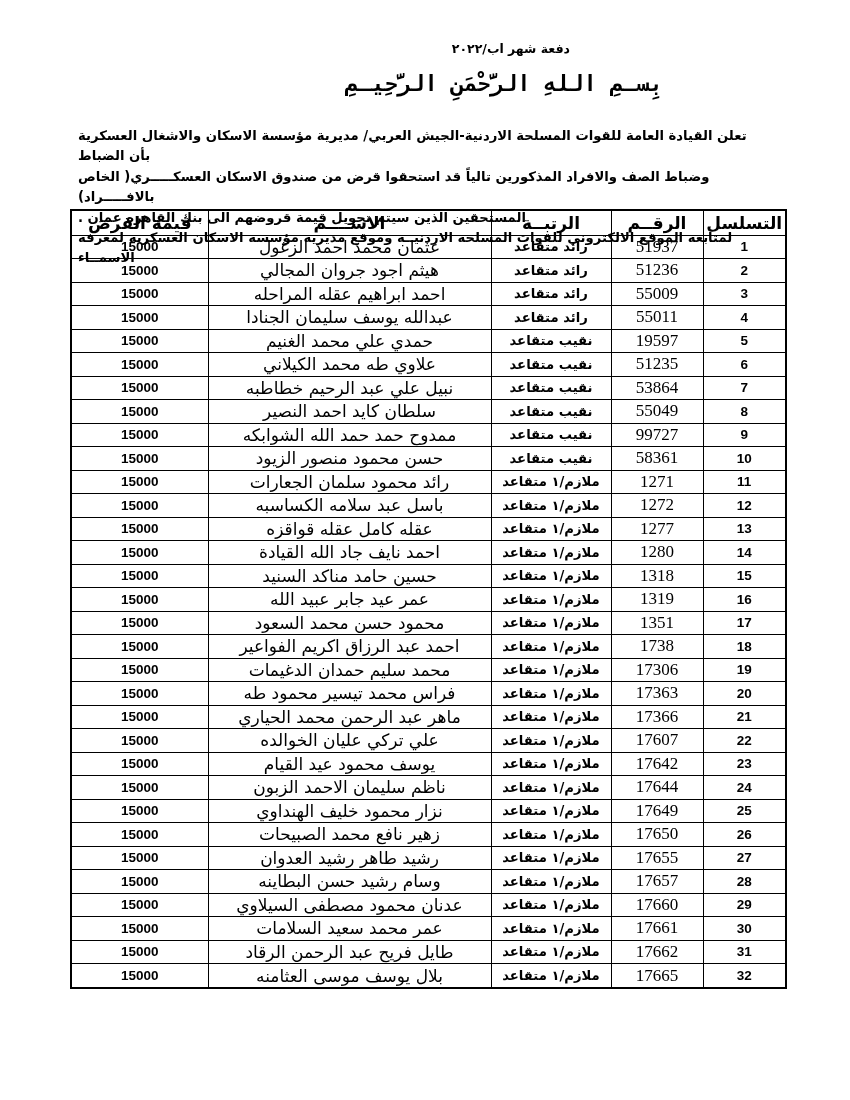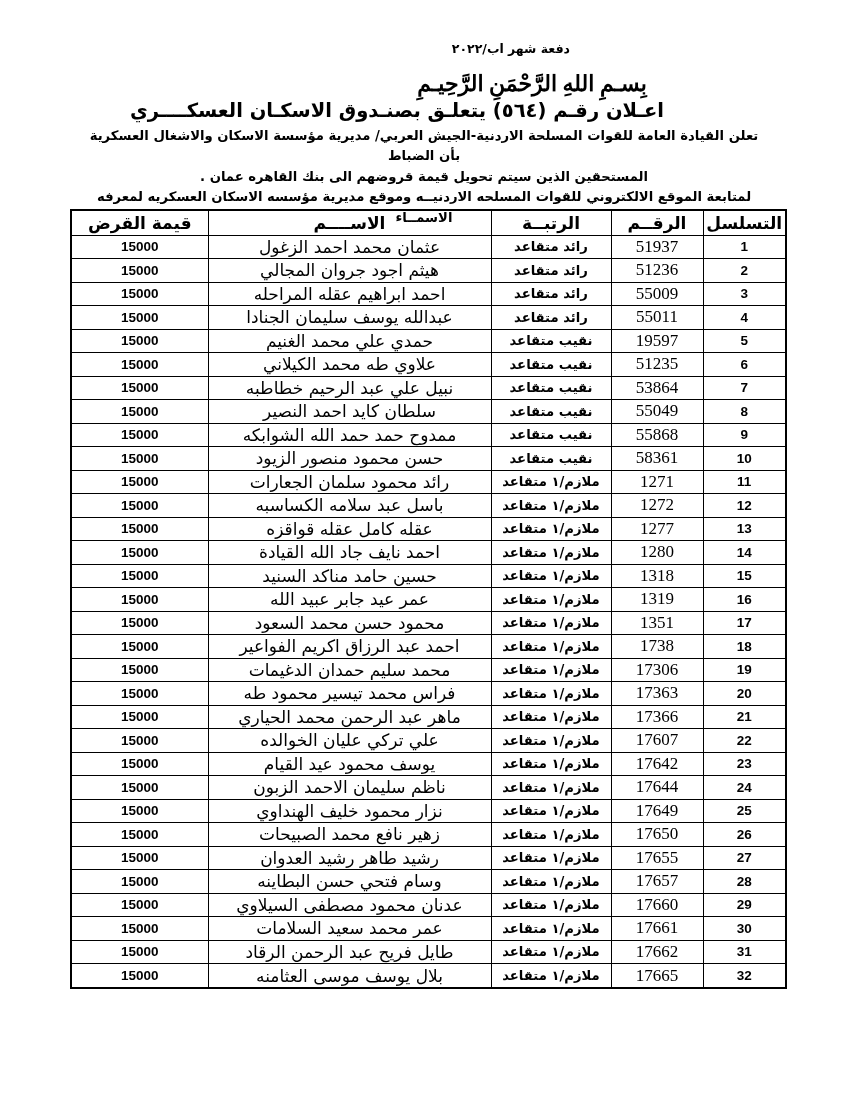--- a/index.html
+++ b/index.html
@@ -23,45 +23,45 @@
     top: 41px;
     right: 280px;
     direction: rtl;
     font-size: 12.5px;
     font-weight: 600;
     white-space: nowrap;
   }
   .bismillah {
     position: absolute;
     top: 71px;
-    left: 532px;
+    left: 504px;
     transform: translateX(-50%);
     direction: rtl;
     font-size: 22px;
     font-weight: bold;
     white-space: nowrap;
-    font-family: Liberation Serif, serif;
+    font-family: Liberation Mono, monospace;
   }
   .announcement-title {
     position: absolute;
     top: 99px;
     left: 397px;
     transform: translateX(-50%);
     direction: rtl;
     font-size: 19.5px;
     font-weight: bold;
     white-space: nowrap;
   }
   .intro-paragraph {
     position: absolute;
     top: 126px;
     right: 80px;
     left: 78px;
     direction: rtl;
-    text-align: center;
+    text-align: left;
     font-size: 13.2px;
     font-weight: bold;
     line-height: 20.4px;
   }
   .loan-table {
     position: absolute;
     top: 209px;
     left: 70px;
     width: 715px;
     height: 780px;
@@ -112,24 +112,24 @@
 </style>
 </head>
 <body>
 
 <div class="page">
 
   <div class="date-label">دفعة شهر اب/٢٠٢٢</div>
 
   <div class="bismillah">بِسـمِ اللهِ الرَّحْمَنِ الرَّحِيـمِ</div>
 
-  <div class="announcement-title">اعـلان رقـم (٥٦٤) يتعلـق بصنـدوق الاسكـان العسكــــري</div>
 
   <div class="intro-paragraph">
     <div>تعلن القيادة العامة للقوات المسلحة الاردنية-الجيش العربي/ مديرية مؤسسة الاسكان والاشغال العسكرية بأن الضباط</div>
+    <div>وضباط الصف والافراد المذكورين تالياً قد استحقوا قرض من صندوق الاسكان العسكـــــري( الخاص بالافـــــراد)</div>
     <div>المستحقين الذين سيتم تحويل قيمة قروضهم الى بنك القاهره عمان .</div>
     <div>لمتابعة الموقع الالكتروني للقوات المسلحه الاردنيــه وموقع مديرية مؤسسه الاسكان العسكريه لمعرفه الاسمــاء</div>
   </div>
 
   <table class="loan-table">
     <colgroup>
       <col style="width:83px">
       <col style="width:92px">
       <col style="width:120px">
       <col style="width:283px">
@@ -196,21 +196,21 @@
     </tr>
         <tr>
       <td class="cell-serial">8</td>
       <td class="cell-number">55049</td>
       <td class="cell-rank">نقيب متقاعد</td>
       <td class="cell-name">سلطان كايد احمد النصير</td>
       <td class="cell-loan">15000</td>
     </tr>
         <tr>
       <td class="cell-serial">9</td>
-      <td class="cell-number">55868</td>
+      <td class="cell-number">99727</td>
       <td class="cell-rank">نقيب متقاعد</td>
       <td class="cell-name">ممدوح حمد حمد الله الشوابكه</td>
       <td class="cell-loan">15000</td>
     </tr>
         <tr>
       <td class="cell-serial">10</td>
       <td class="cell-number">58361</td>
       <td class="cell-rank">نقيب متقاعد</td>
       <td class="cell-name">حسن محمود منصور الزيود</td>
       <td class="cell-loan">15000</td>
@@ -331,21 +331,21 @@
       <td class="cell-serial">27</td>
       <td class="cell-number">17655</td>
       <td class="cell-rank">ملازم/١ متقاعد</td>
       <td class="cell-name">رشيد طاهر رشيد العدوان</td>
       <td class="cell-loan">15000</td>
     </tr>
         <tr>
       <td class="cell-serial">28</td>
       <td class="cell-number">17657</td>
       <td class="cell-rank">ملازم/١ متقاعد</td>
-      <td class="cell-name">وسام فتحي حسن البطاينه</td>
+      <td class="cell-name">وسام رشيد حسن البطاينه</td>
       <td class="cell-loan">15000</td>
     </tr>
         <tr>
       <td class="cell-serial">29</td>
       <td class="cell-number">17660</td>
       <td class="cell-rank">ملازم/١ متقاعد</td>
       <td class="cell-name">عدنان محمود مصطفى السيلاوي</td>
       <td class="cell-loan">15000</td>
     </tr>
         <tr>

